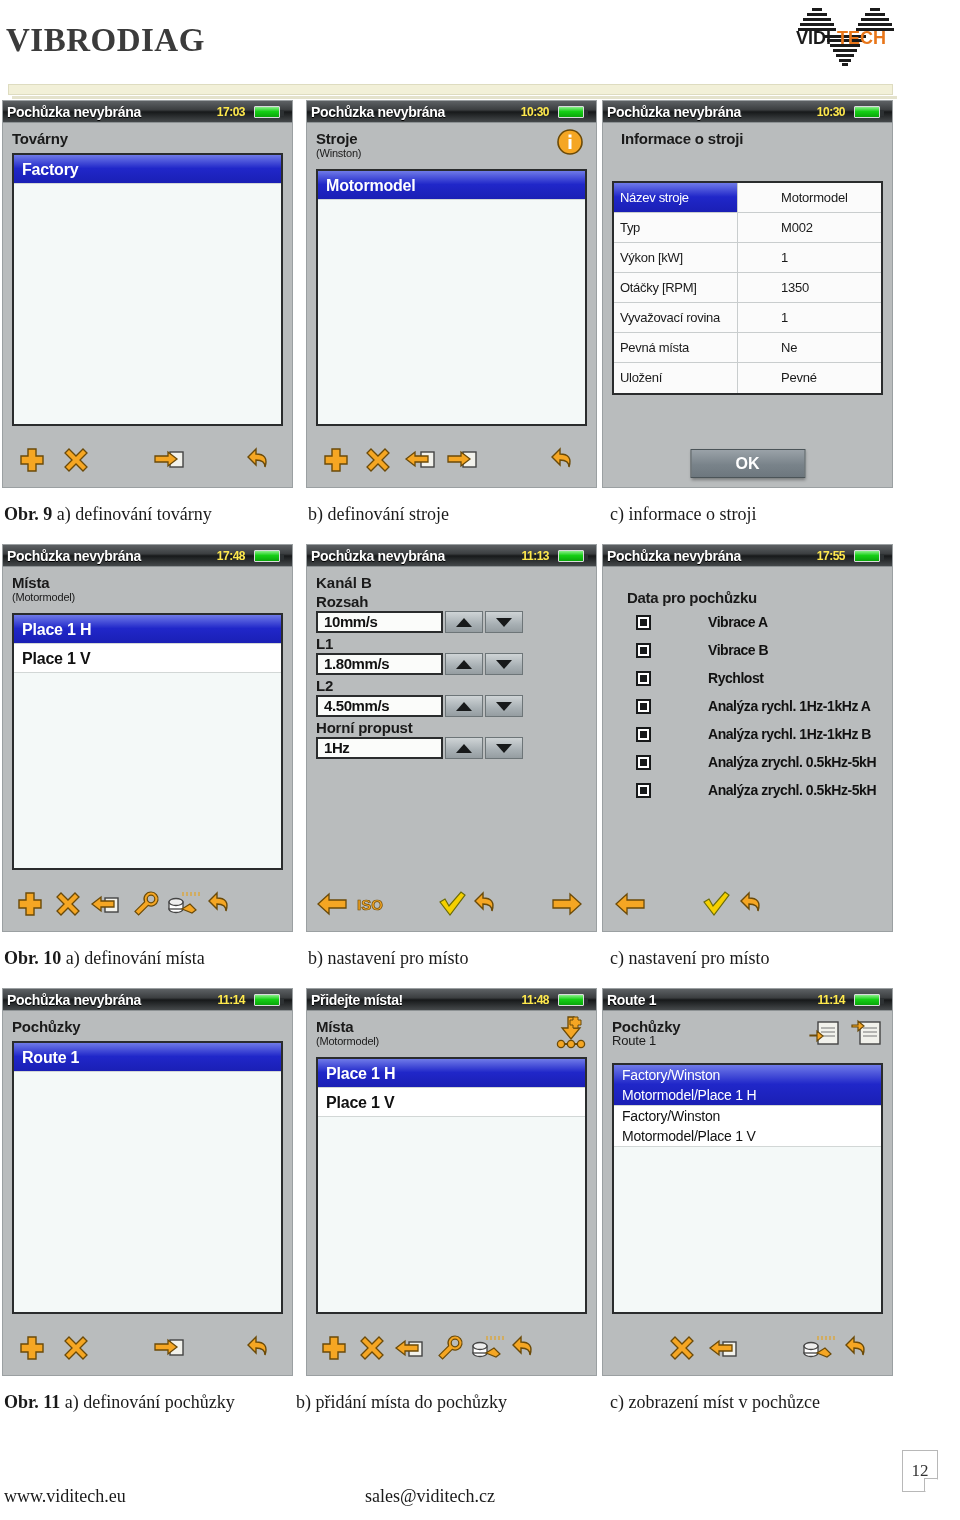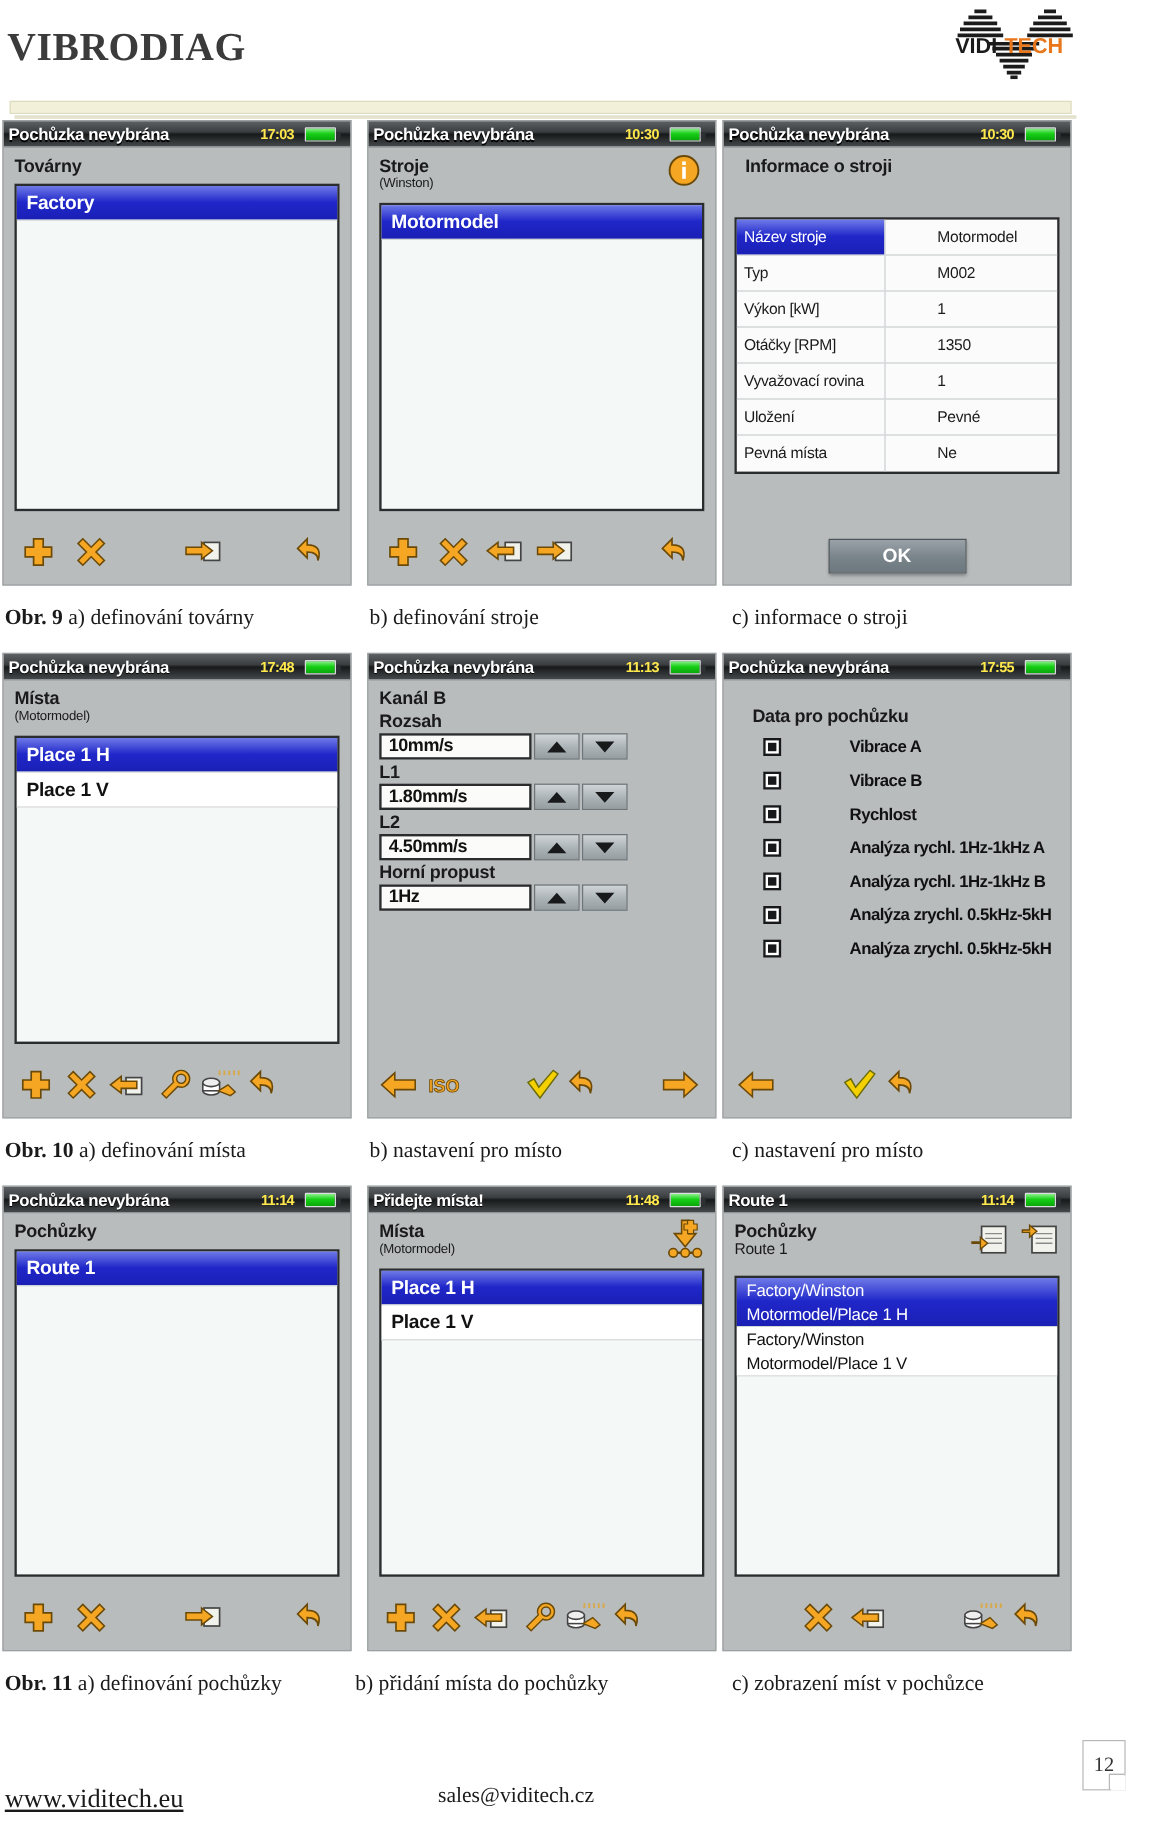--- a/index.html
+++ b/index.html
@@ -247,21 +247,21 @@
   .cap b { font-weight: bold; }
   .cap.a { left: 4px; }
   .cap.b { left: 308px; }
   .cap.c { left: 610px; }
   .cap.b.tight { left: 296px; }
 
   
   .footer { position: relative; height: 75px; margin-top: 18px; }
   .foot-left {
     position: absolute; left: 4px; top: 36px;
-    font-family: "Liberation Serif", serif; font-size: 22px; color: #1a1a1a; text-decoration: underline;
+    font-family: "Liberation Serif", serif; font-size: 18px; color: #1a1a1a;
   }
   .foot-mid {
     position: absolute; left: 365px; top: 36px;
     font-family: "Liberation Serif", serif; font-size: 18px; color: #1a1a1a;
   }
   .pagebox {
     position: absolute; right: 22px; top: 0;
     width: 36px; height: 42px;
     border: 1px solid #b8b8b8; background: #ffffff;
     font-family: "Liberation Serif", serif; font-size: 17px; color: #333;
@@ -435,26 +435,26 @@
         </div>
         <div class="it-row">
           <div class="it-key">Otáčky [RPM]</div>
           <div class="it-val">1350</div>
         </div>
         <div class="it-row">
           <div class="it-key">Vyvažovací rovina</div>
           <div class="it-val">1</div>
         </div>
         <div class="it-row">
+          <div class="it-key">Pevná místa</div>
+          <div class="it-val">Ne</div>
+        </div>
+        <div class="it-row">
           <div class="it-key">Uložení</div>
           <div class="it-val">Pevné</div>
-        </div>
-        <div class="it-row">
-          <div class="it-key">Pevná místa</div>
-          <div class="it-val">Ne</div>
         </div>
       </div>
       <div class="okbtn">OK</div>
     </div>
   </div>
 </div>
 
 <div class="caption-row">
   <div class="cap a"><b>Obr. 9</b> <span>a) definování továrny</span></div>
   <div class="cap b">b) definování stroje</div>

